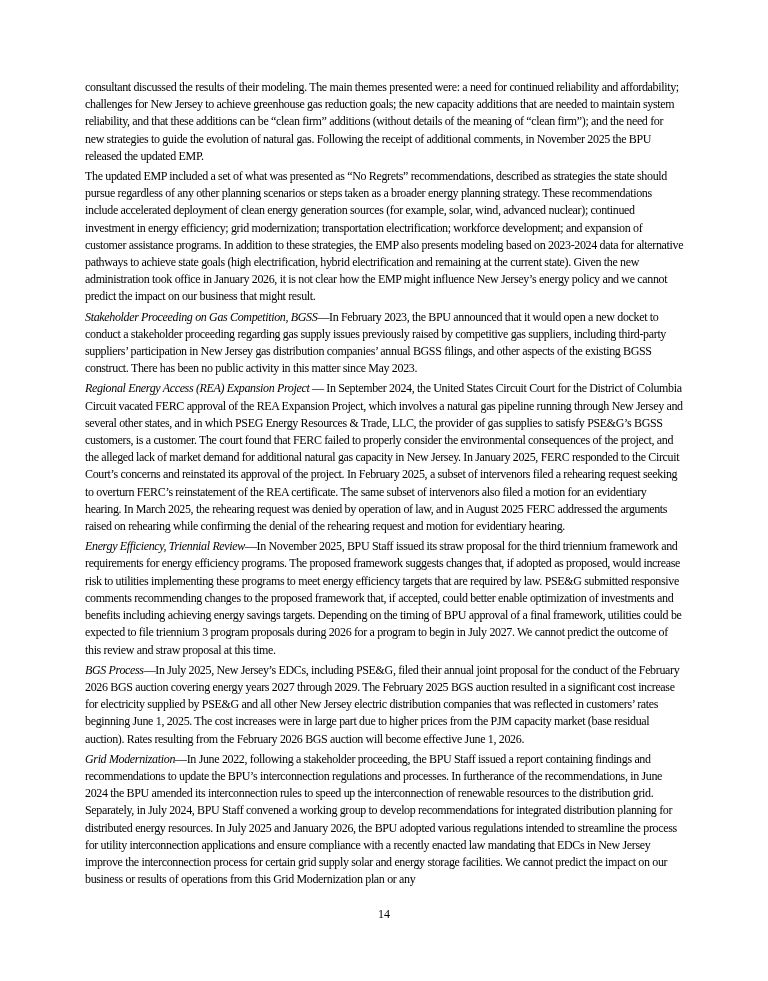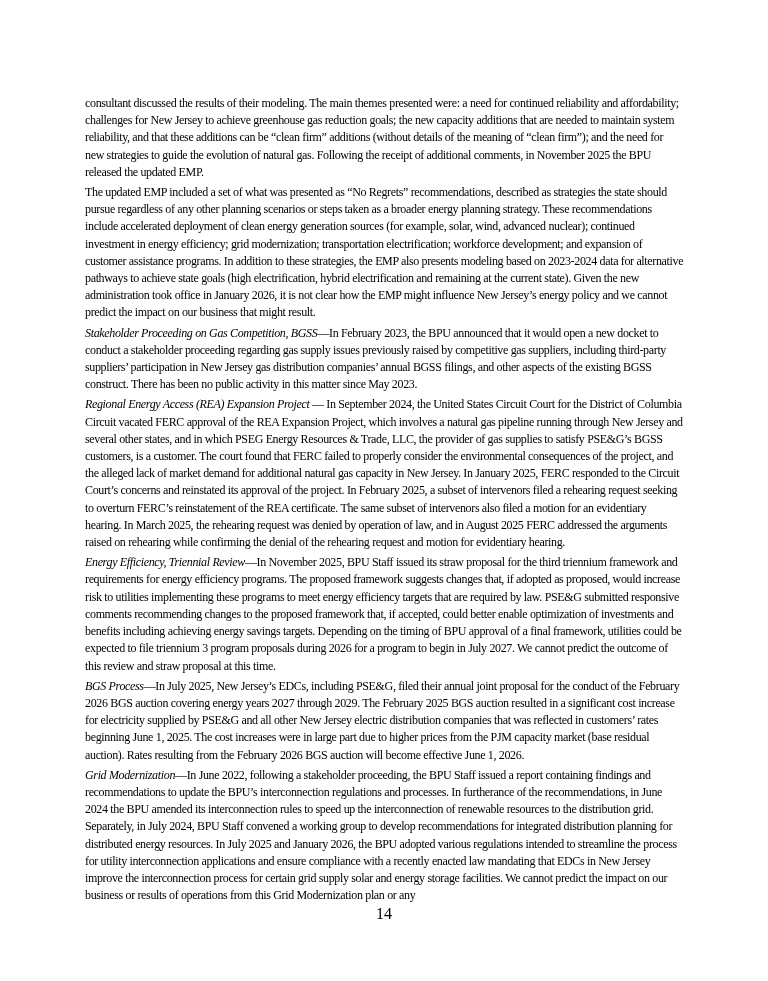--- a/index.html
+++ b/index.html
@@ -11,42 +11,42 @@
     position: relative;
     width: 768px;
     height: 981px;
     background: #ffffff;
     overflow: hidden;
     font-family: "Liberation Serif", serif;
   }
   .text-column {
     position: absolute;
     left: 85px;
-    top: 95px;
+    top: 79px;
     width: 599px;
   }
   p.para {
     margin: 0 0 3px 0;
     font-size: 12px;
     line-height: 17.2px;
     letter-spacing: -0.35px;
     color: #000000;
     text-align: left;
   }
   .lead {
     font-weight: 400;
     font-style: italic;
   }
   .page-number {
     position: absolute;
     top: 906px;
     left: 0;
     width: 768px;
     text-align: center;
-    font-size: 16px;
+    font-size: 12px;
     line-height: 16px;
     color: #000000;
   }
 </style>
 </head>
 <body>
 
 <div class="page">
 
   <div class="text-column">

